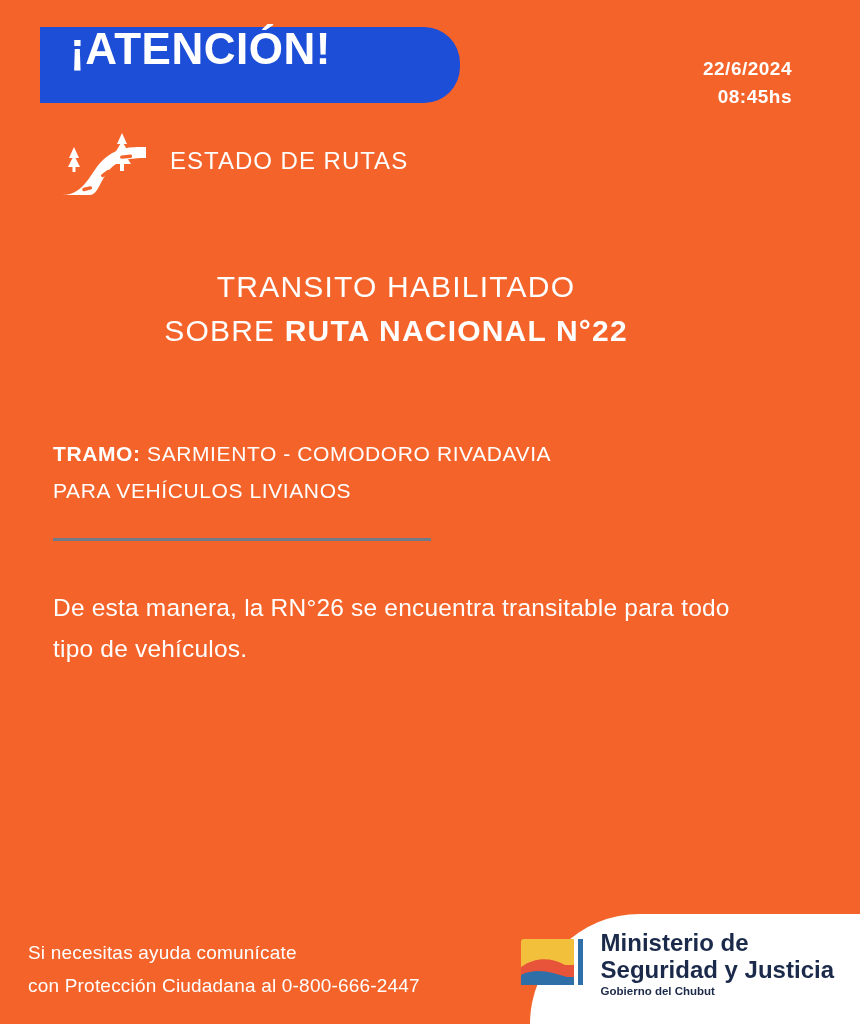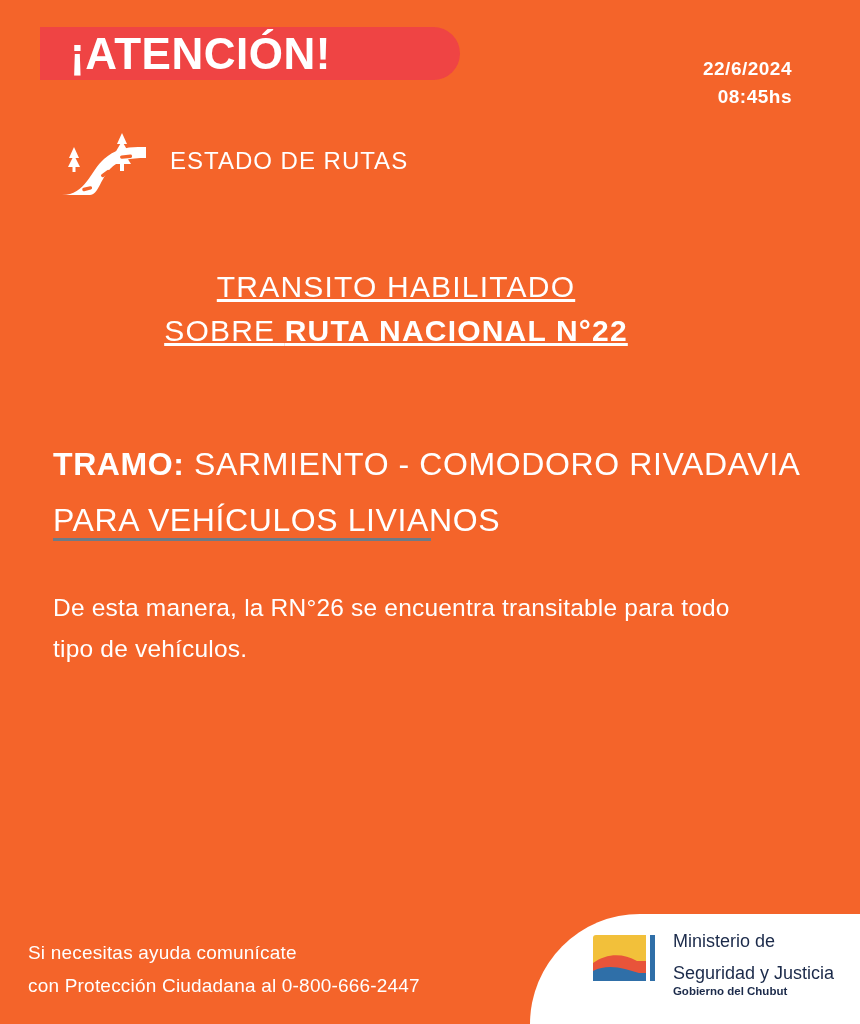--- a/index.html
+++ b/index.html
@@ -15,25 +15,25 @@
     position: relative;
     color: #ffffff;
   }
 
   
   .attention-badge {
     position: absolute;
     left: 40px;
     top: 27px;
     width: 420px;
-    height: 53px;
-    background: #ef4444;
+    height: 76px;
+    background: #1d4ed8;
     border-radius: 0 36px 36px 0;
     display: flex;
-    align-items: center;
+    align-items: flex-start;
   }
   .attention-badge .txt {
     color: #ffffff;
     font-size: 44px;
     font-weight: bold;
     letter-spacing: 0.5px;
     padding-left: 30px;
     line-height: 1;
   }
 
@@ -72,32 +72,31 @@
   
   .headline {
     position: absolute;
     left: 0;
     top: 265px;
     width: 792px;
     text-align: center;
     font-size: 30px;
     letter-spacing: 1.2px;
     line-height: 1.45;
-    text-decoration: underline;
   }
   .headline .l1 { display: block; }
   .headline .l2 { display: block; }
   .headline b { font-weight: bold; }
 
   
   .tramo {
     position: absolute;
     left: 53px;
     top: 436px;
-    font-size: 32px;
+    font-size: 21px;
     letter-spacing: 0.6px;
     line-height: 1.75;
   }
   .tramo .label { font-weight: bold; }
   .divider {
     position: absolute;
     left: 53px;
     top: 538px;
     width: 378px;
     height: 3px;
@@ -148,24 +147,23 @@
     width: 72px;
     height: 60px;
     position: relative;
   }
   .ministry-text {
     color: #1b2a4a;
     line-height: 1.13;
   }
   .ministry-text .m1,
   .ministry-text .m2 {
-    font-size: 18px;
-    font-weight: normal;
+    font-size: 24px;
+    font-weight: bold;
     display: block;
-    margin-top: 11px;
   }
   .ministry-text .m3 {
     font-size: 11.5px;
     font-weight: bold;
     display: block;
     margin-top: 2px;
   }
 </style>
 </head>
 <body>

